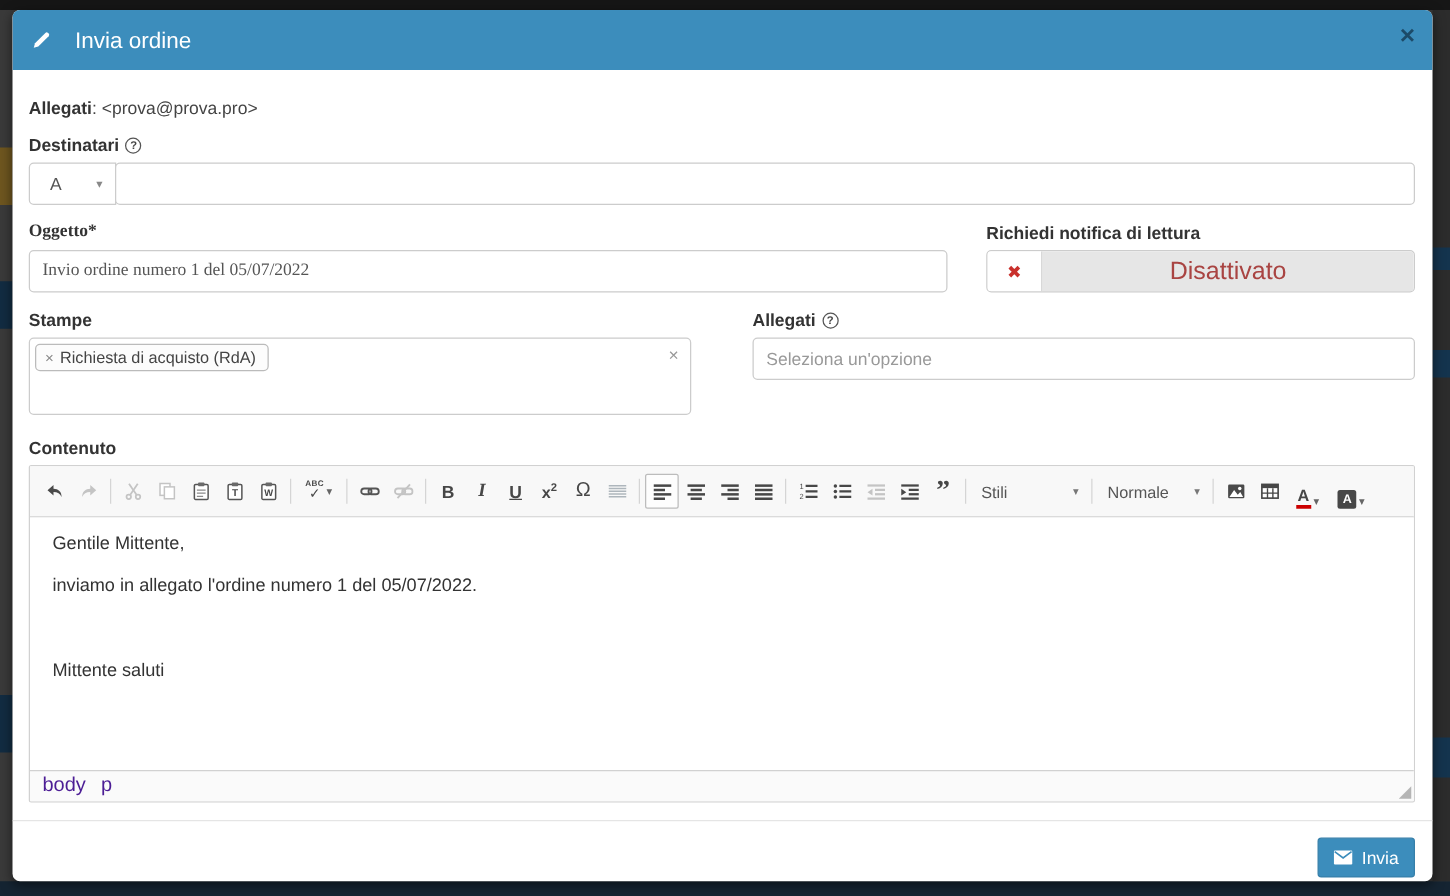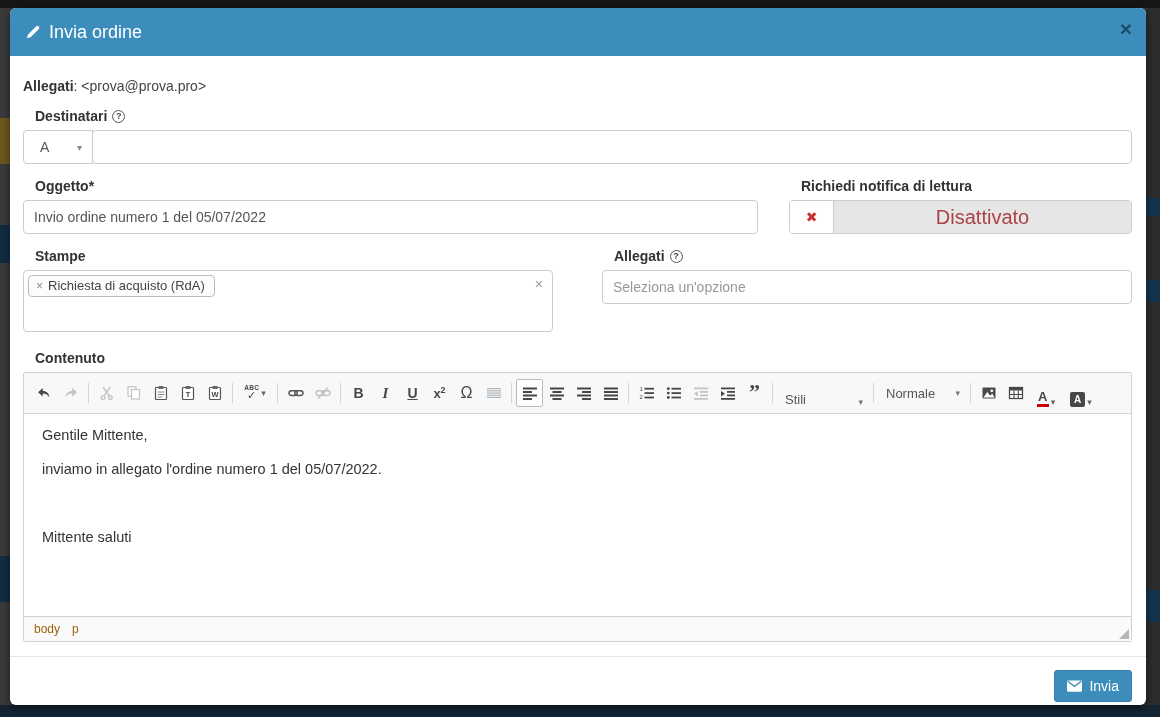--- a/index.html
+++ b/index.html
@@ -17,47 +17,47 @@
   .bb-rnavy1 { right:0; top:198px; width:14px; height:18px; background:#14344e; }
   .bb-rnavy2 { right:0; top:280px; width:14px; height:22px; background:#14344e; }
   .bb-rnavy3 { right:0; top:590px; width:14px; height:32px; background:#14344e; }
 
   
   .modal { position:absolute; left:10px; top:8px; width:1136px; height:697px;
            background:#fff; border-radius:6px; box-shadow:0 3px 9px rgba(0,0,0,.5);
            display:flex; flex-direction:column; overflow:hidden; }
   .modal-header { height:48px; background:#3c8dbc; color:#fff; display:flex; align-items:center;
                   padding:0 15px; flex:none; position:relative; }
-  .modal-title { font-size:18px; font-weight:400; display:flex; align-items:center; gap:8px; }
+  .modal-title { font-size:18px; font-weight:400; display:flex; align-items:center; gap:19px; }
   .close-btn { position:absolute; right:14px; top:10px; font-size:21px; font-weight:bold;
                color:#12344c; opacity:.75; cursor:pointer; line-height:1; background:none; border:none; }
 
   .modal-body { flex:1; padding:12px 14px 0 13px; }
-  .field-label { font-weight:bold; font-size:14px; color:#333; margin:14px 12px 6px; display:flex; align-items:center; }
+  .field-label { font-weight:bold; font-size:14px; color:#333; margin:14px 0 6px; display:flex; align-items:center; }
   .help-circle { display:inline-block; width:13px; height:13px; border:1px solid #555; border-radius:50%;
                  font-size:9px; font-weight:bold; color:#444; line-height:11px; text-align:center;
                  margin-left:5px; cursor:pointer; }
 
   .sender-line { font-size:14px; color:#333; margin-top:10px; }
   .sender-line b { font-weight:bold; }
   .sender-line .val { color:#444; }
 
   .input, input.input { width:100%; height:34px; border:1px solid #ccc; border-radius:4px;
            font-size:14px; color:#555; padding:6px 10px; font-family:inherit; background:#fff; outline:none; }
   input.input::placeholder { color:#999; }
 
   .recip-group { display:flex; width:100%; }
   .recip-type { width:70px; height:34px; border:1px solid #ccc; border-radius:4px 0 0 4px;
                 background:#fff; display:flex; align-items:center; justify-content:space-between;
                 padding:0 10px 0 16px; font-size:14px; color:#555; cursor:pointer; flex:none; }
   .recip-type .caret { color:#888; font-size:10px; }
   .recip-input { border-radius:0 4px 4px 0; margin-left:-1px; }
 
   .row2 { display:flex; gap:31px; }
-  .col-left  { flex:0 0 735px; }
+  .col-left  { flex:0 0 735px;font-family:Liberation Serif, serif; }
   .col-right { flex:1; }
   .row3 { display:flex; gap:49px; }
   .col-half { flex:1; }
 
   .toggle { display:flex; height:34px; border:1px solid #ccc; border-radius:4px; overflow:hidden; cursor:pointer; }
   .toggle-off-cell { width:44px; background:#fff; border-right:1px solid #ccc; display:flex;
                      align-items:center; justify-content:center; color:#c9302c; font-size:14px; font-weight:bold; flex:none; }
   .toggle-track { flex:1; background:#e6e6e6; display:flex; align-items:center; justify-content:center;
                   color:#a94442; font-size:20px; }
 
@@ -83,29 +83,29 @@
   .glyph.sup { font-weight:bold; font-size:13px; }
   .glyph.sup sup { font-size:9px; }
   .glyph.omega { font-size:16px; font-weight:normal; }
   .glyph.quote { font-family:"Liberation Serif","DejaVu Serif",serif; font-size:22px; line-height:10px; height:12px; }
   .spellstack { display:flex; flex-direction:column; align-items:center; line-height:1; }
   .spellstack .abc { font-size:6.5px; font-weight:bold; letter-spacing:.3px; }
   .spellstack .chk { font-size:11px; margin-top:-2px; }
   .tb-caret { font-size:9px; color:#666; margin-left:2px; }
   .combo { display:flex; align-items:center; justify-content:space-between; height:28px;
            padding:0 6px 0 8px; font-size:13px; color:#555; cursor:pointer; }
-  .combo.styles { width:92px;align-items:flex-end; } .combo.format { width:88px; }
+  .combo.styles { width:92px; } .combo.format { width:88px; }
   .combo .caret { font-size:9px; color:#777; }
   .colorbtn { display:flex; align-items:flex-end; cursor:pointer; padding:0 2px; }
 
   .ed-content { height:202px; background:#fff; padding:12px 18px; overflow:auto; cursor:text; }
   .ed-content p { font-size:14.5px; color:#333; margin:0 0 16px; line-height:1.25; }
   .ed-status { height:25px; background:#fafafa; border-top:1px solid #d1d1d1; display:flex;
                align-items:center; padding:0 10px; position:relative; }
-  .path-item { font-size:12px; color:#a16207; margin-right:12px; cursor:pointer; }
+  .path-item { font-size:16px; color:#4c1d95; margin-right:12px; cursor:pointer; }
   .resize-handle { position:absolute; right:2px; bottom:2px; width:0; height:0; cursor:se-resize;
                    border-left:10px solid transparent; border-bottom:10px solid #b5b5b5; }
 
   .modal-footer { border-top:1px solid #e5e5e5; margin-top:14px; padding:13px 14px; text-align:right; }
   .send-btn { display:inline-flex; align-items:center; gap:7px; background:#3c8dbc; border:1px solid #367fa9;
               color:#fff; font-size:14px; font-family:inherit; padding:7px 12px; border-radius:3px; cursor:pointer; }
 </style>
 </head>
 <body>
 

